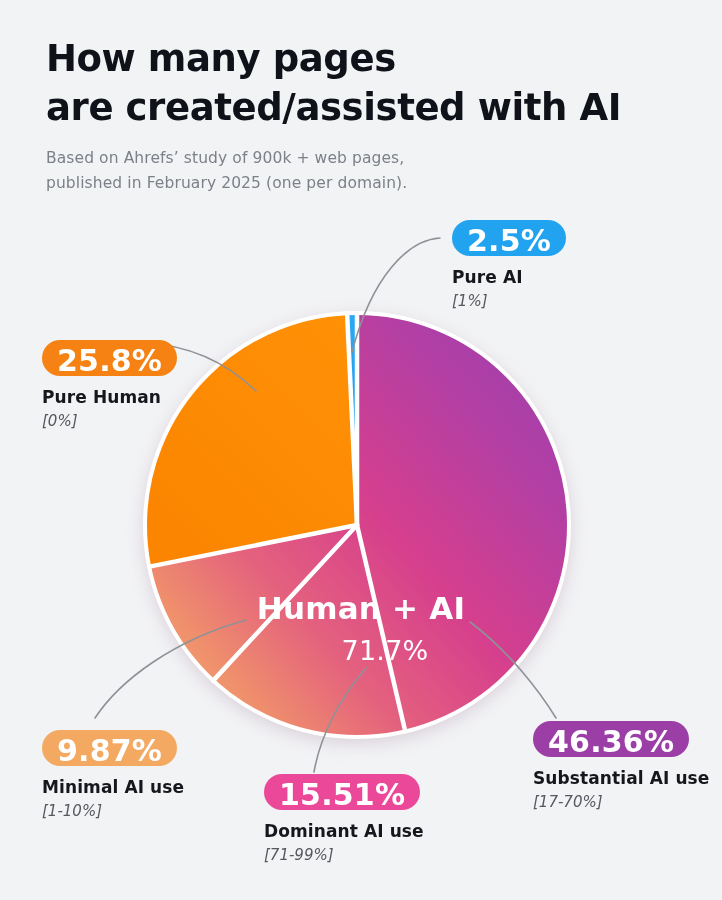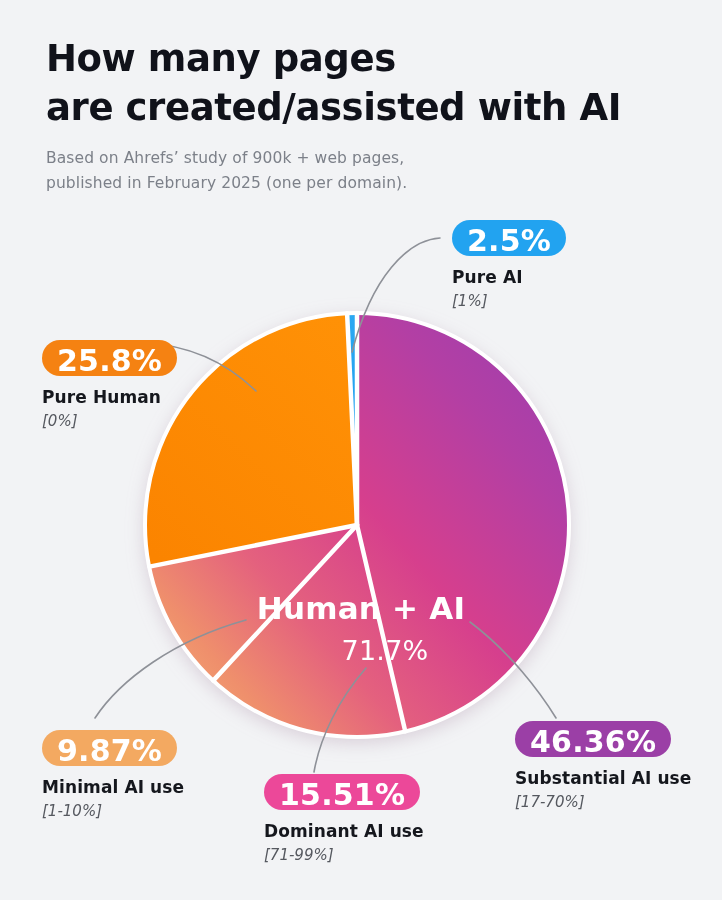--- a/index.html
+++ b/index.html
@@ -116,21 +116,21 @@
     font-size: 15px;
     font-style: italic;
     color: #55585f;
     line-height: 1.2;
   }
 
   .c-pure-ai      { left: 452px; top: 220px; }
   .c-pure-human   { left: 42px;  top: 316px; margin-top: 24px; }
   .c-minimal      { left: 42px;  top: 730px; }
   .c-dominant     { left: 264px; top: 774px; }
-  .c-substantial  { left: 515px; top: 721px; }
+  .c-substantial  { left: 533px; top: 721px; }
 </style>
 </head>
 <body>
 
 <div class="page">
 
   <div class="header">
     <h1 class="title">How many pages
 are created/assisted with AI</h1>
     <p class="subtitle">Based on Ahrefs’ study of 900k + web pages,

